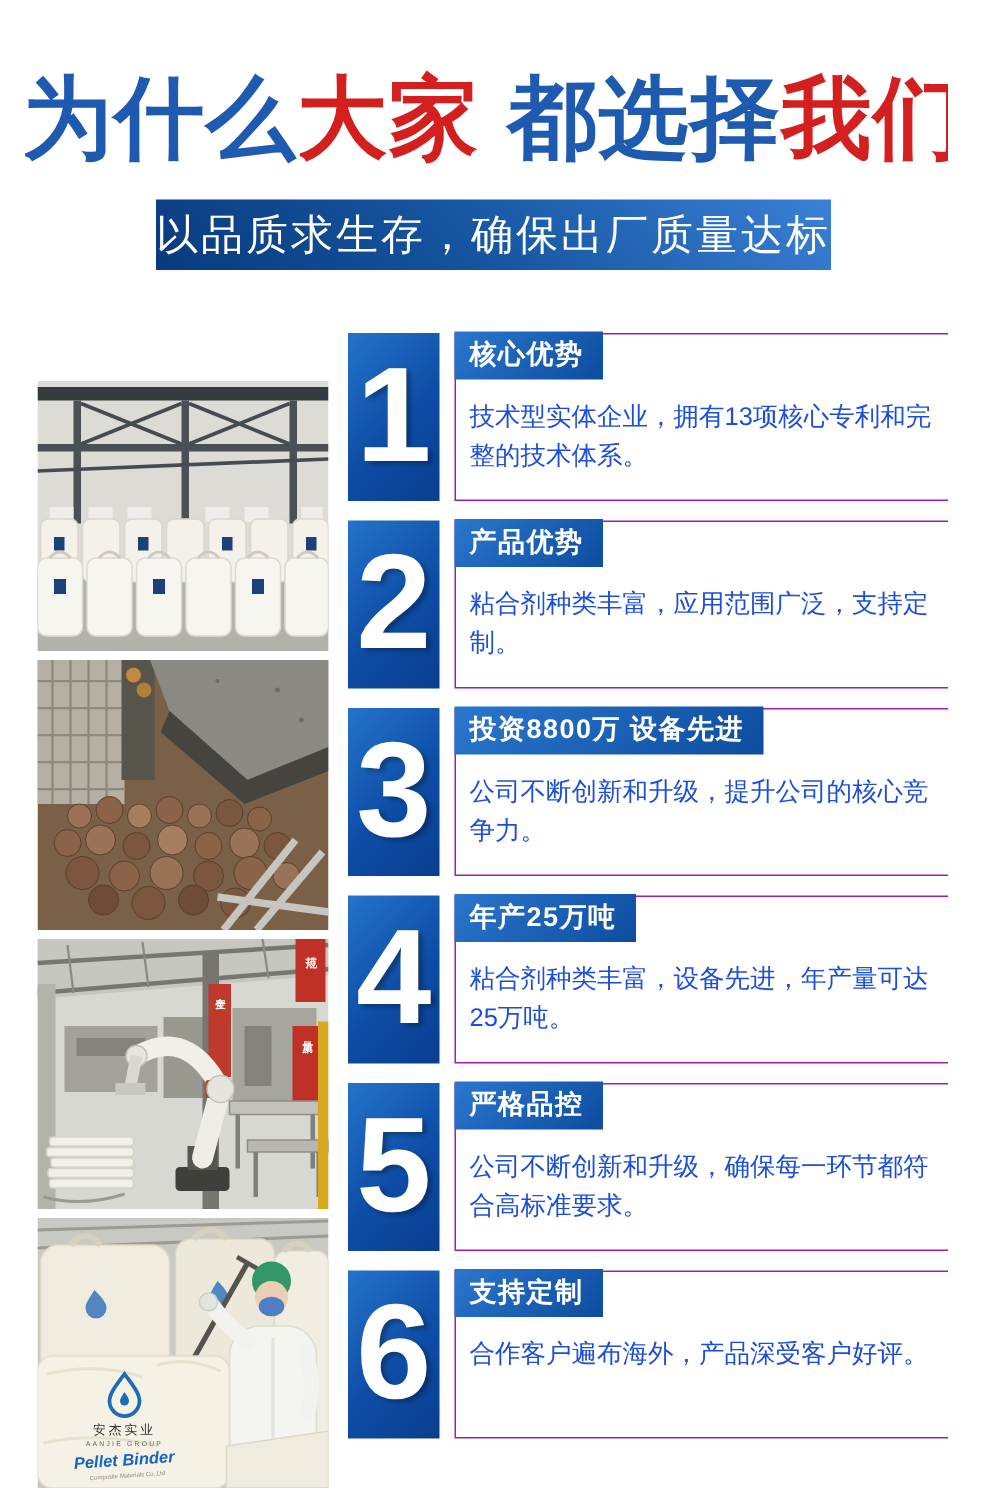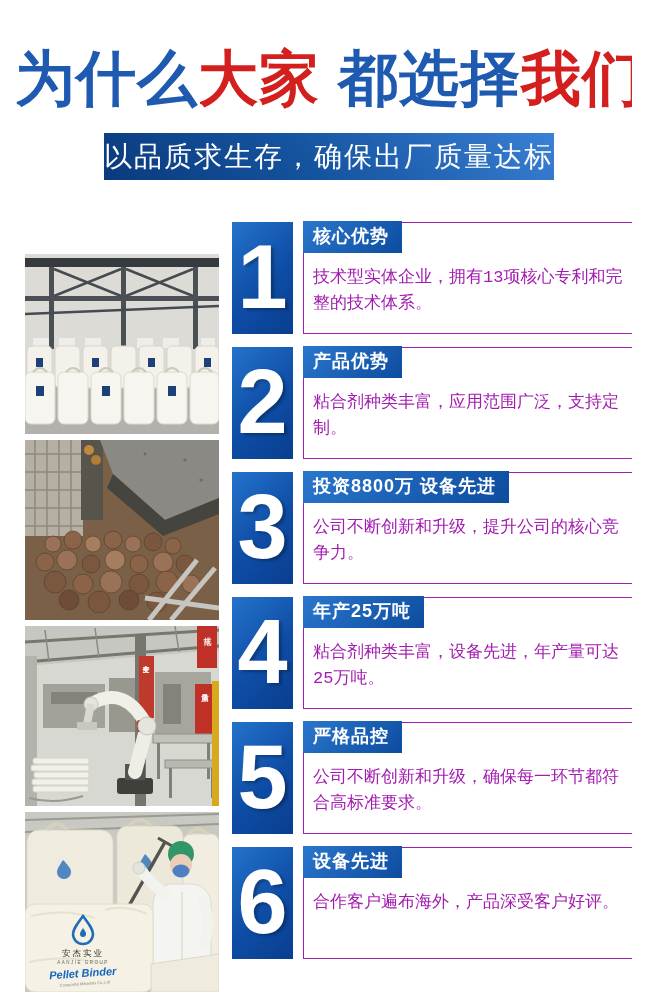--- a/index.html
+++ b/index.html
@@ -23,21 +23,21 @@
   .section{display:flex;height:112px;margin-bottom:13px;}
   .num{flex:0 0 61px;height:112px;text-align:center;line-height:110px;
        background:linear-gradient(135deg,#2473cb 0%,#0e4da6 55%,#093e8f 100%);
        color:#fff;font-size:90px;font-weight:bold;
        text-shadow:3px 2px 3px rgba(0,0,0,.28);overflow:hidden;}
   .content{flex:1;margin-left:10px;border:1px solid #a21caf;background:#fff;position:relative;}
   .badge{position:absolute;top:-2px;left:-1px;
          background:linear-gradient(135deg,#2a77cd 0%,#0d4c9f 100%);
          color:#fff;font-size:18px;font-weight:bold;letter-spacing:1px;
          padding:3px 13px 5px 10px;white-space:nowrap;}
-  .desc{margin:0;padding:42px 10px 0 9px;font-size:17px;line-height:26px;color:#a21caf;font-family:Liberation Mono, monospace;}
+  .desc{margin:0;padding:42px 10px 0 9px;font-size:17px;line-height:26px;color:#1d4ed8;}
   svg text{font-family:"Liberation Sans","DejaVu Sans",sans-serif;}
   .vtext{writing-mode:vertical-rl;text-orientation:upright;}
 </style>
 </head>
 <body>
 
 <div class="page">
 
   <h1 class="title"><span class="t-blue">为什么</span><span class="t-red">大家</span><span class="t-blue t-gap">都选择</span><span class="t-red">我们</span></h1>
 
@@ -326,19 +326,19 @@
       <div class="num">5</div>
       <div class="content">
         <div class="badge">严格品控</div>
         <p class="desc">公司不断创新和升级，确保每一环节都符合高标准要求。</p>
       </div>
     </div>
 
     <div class="section">
       <div class="num">6</div>
       <div class="content">
-        <div class="badge">设备先进</div>
+        <div class="badge">支持定制</div>
         <p class="desc">合作客户遍布海外，产品深受客户好评。</p>
       </div>
     </div>
 
   </div>
 </div>
 
 </body></html>

